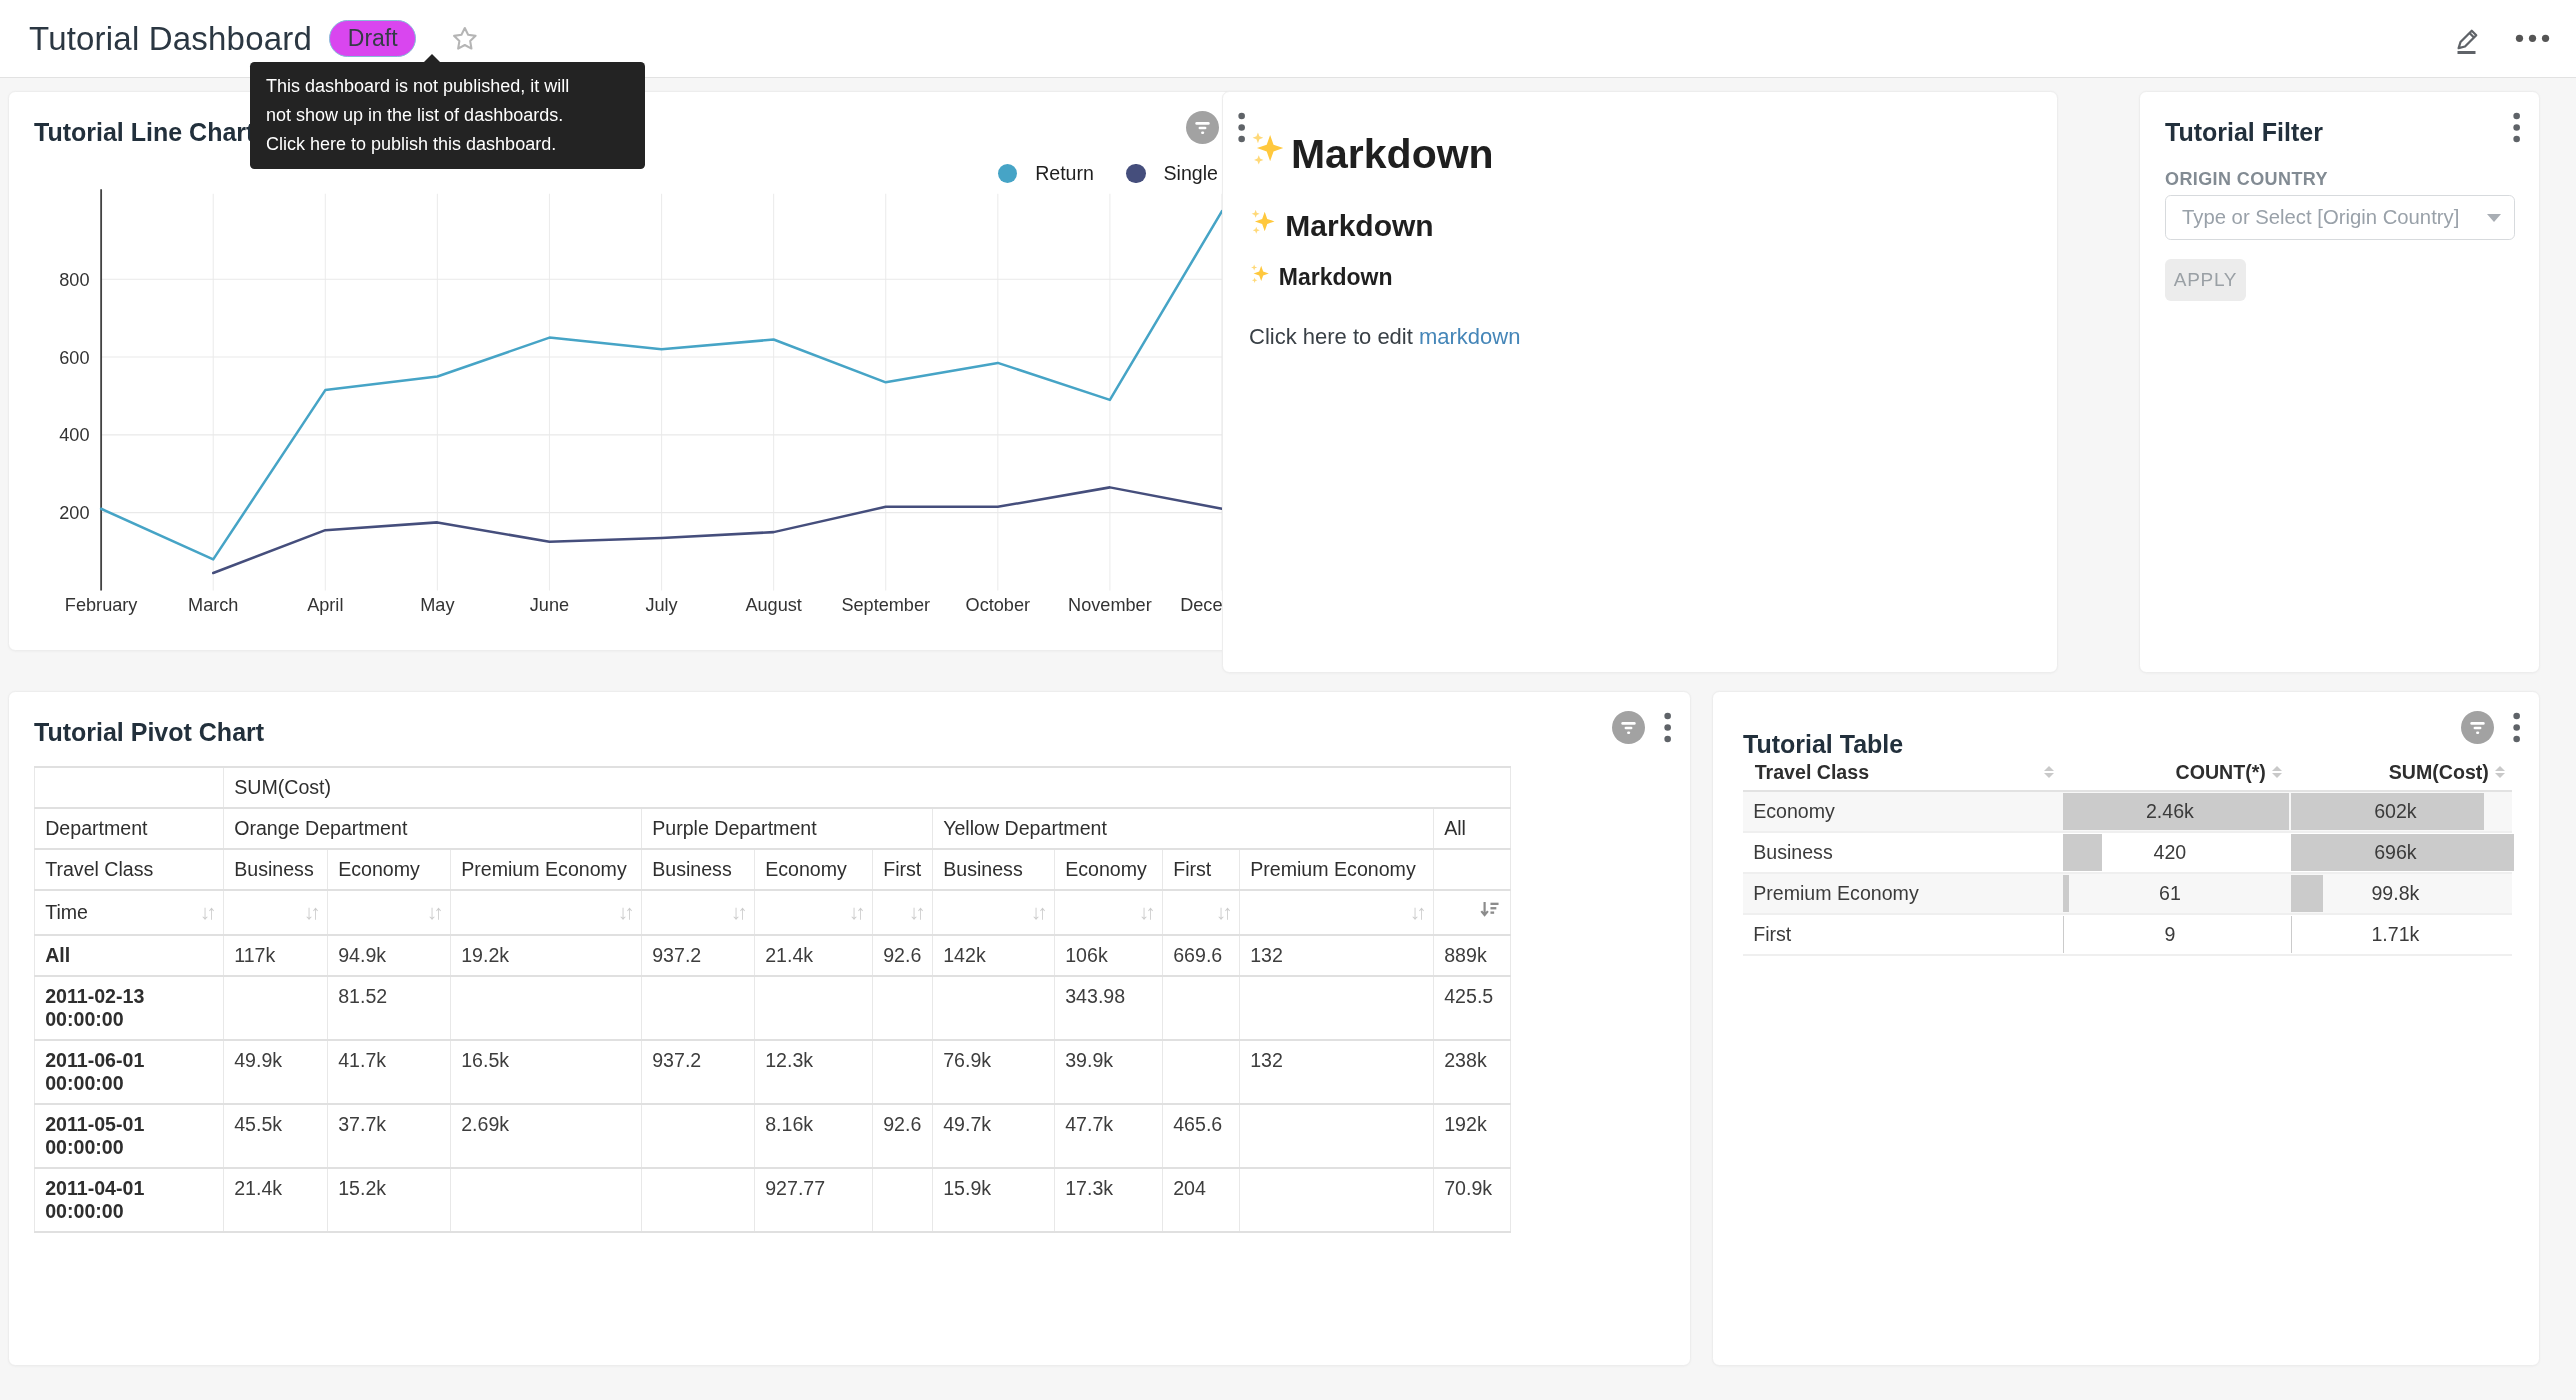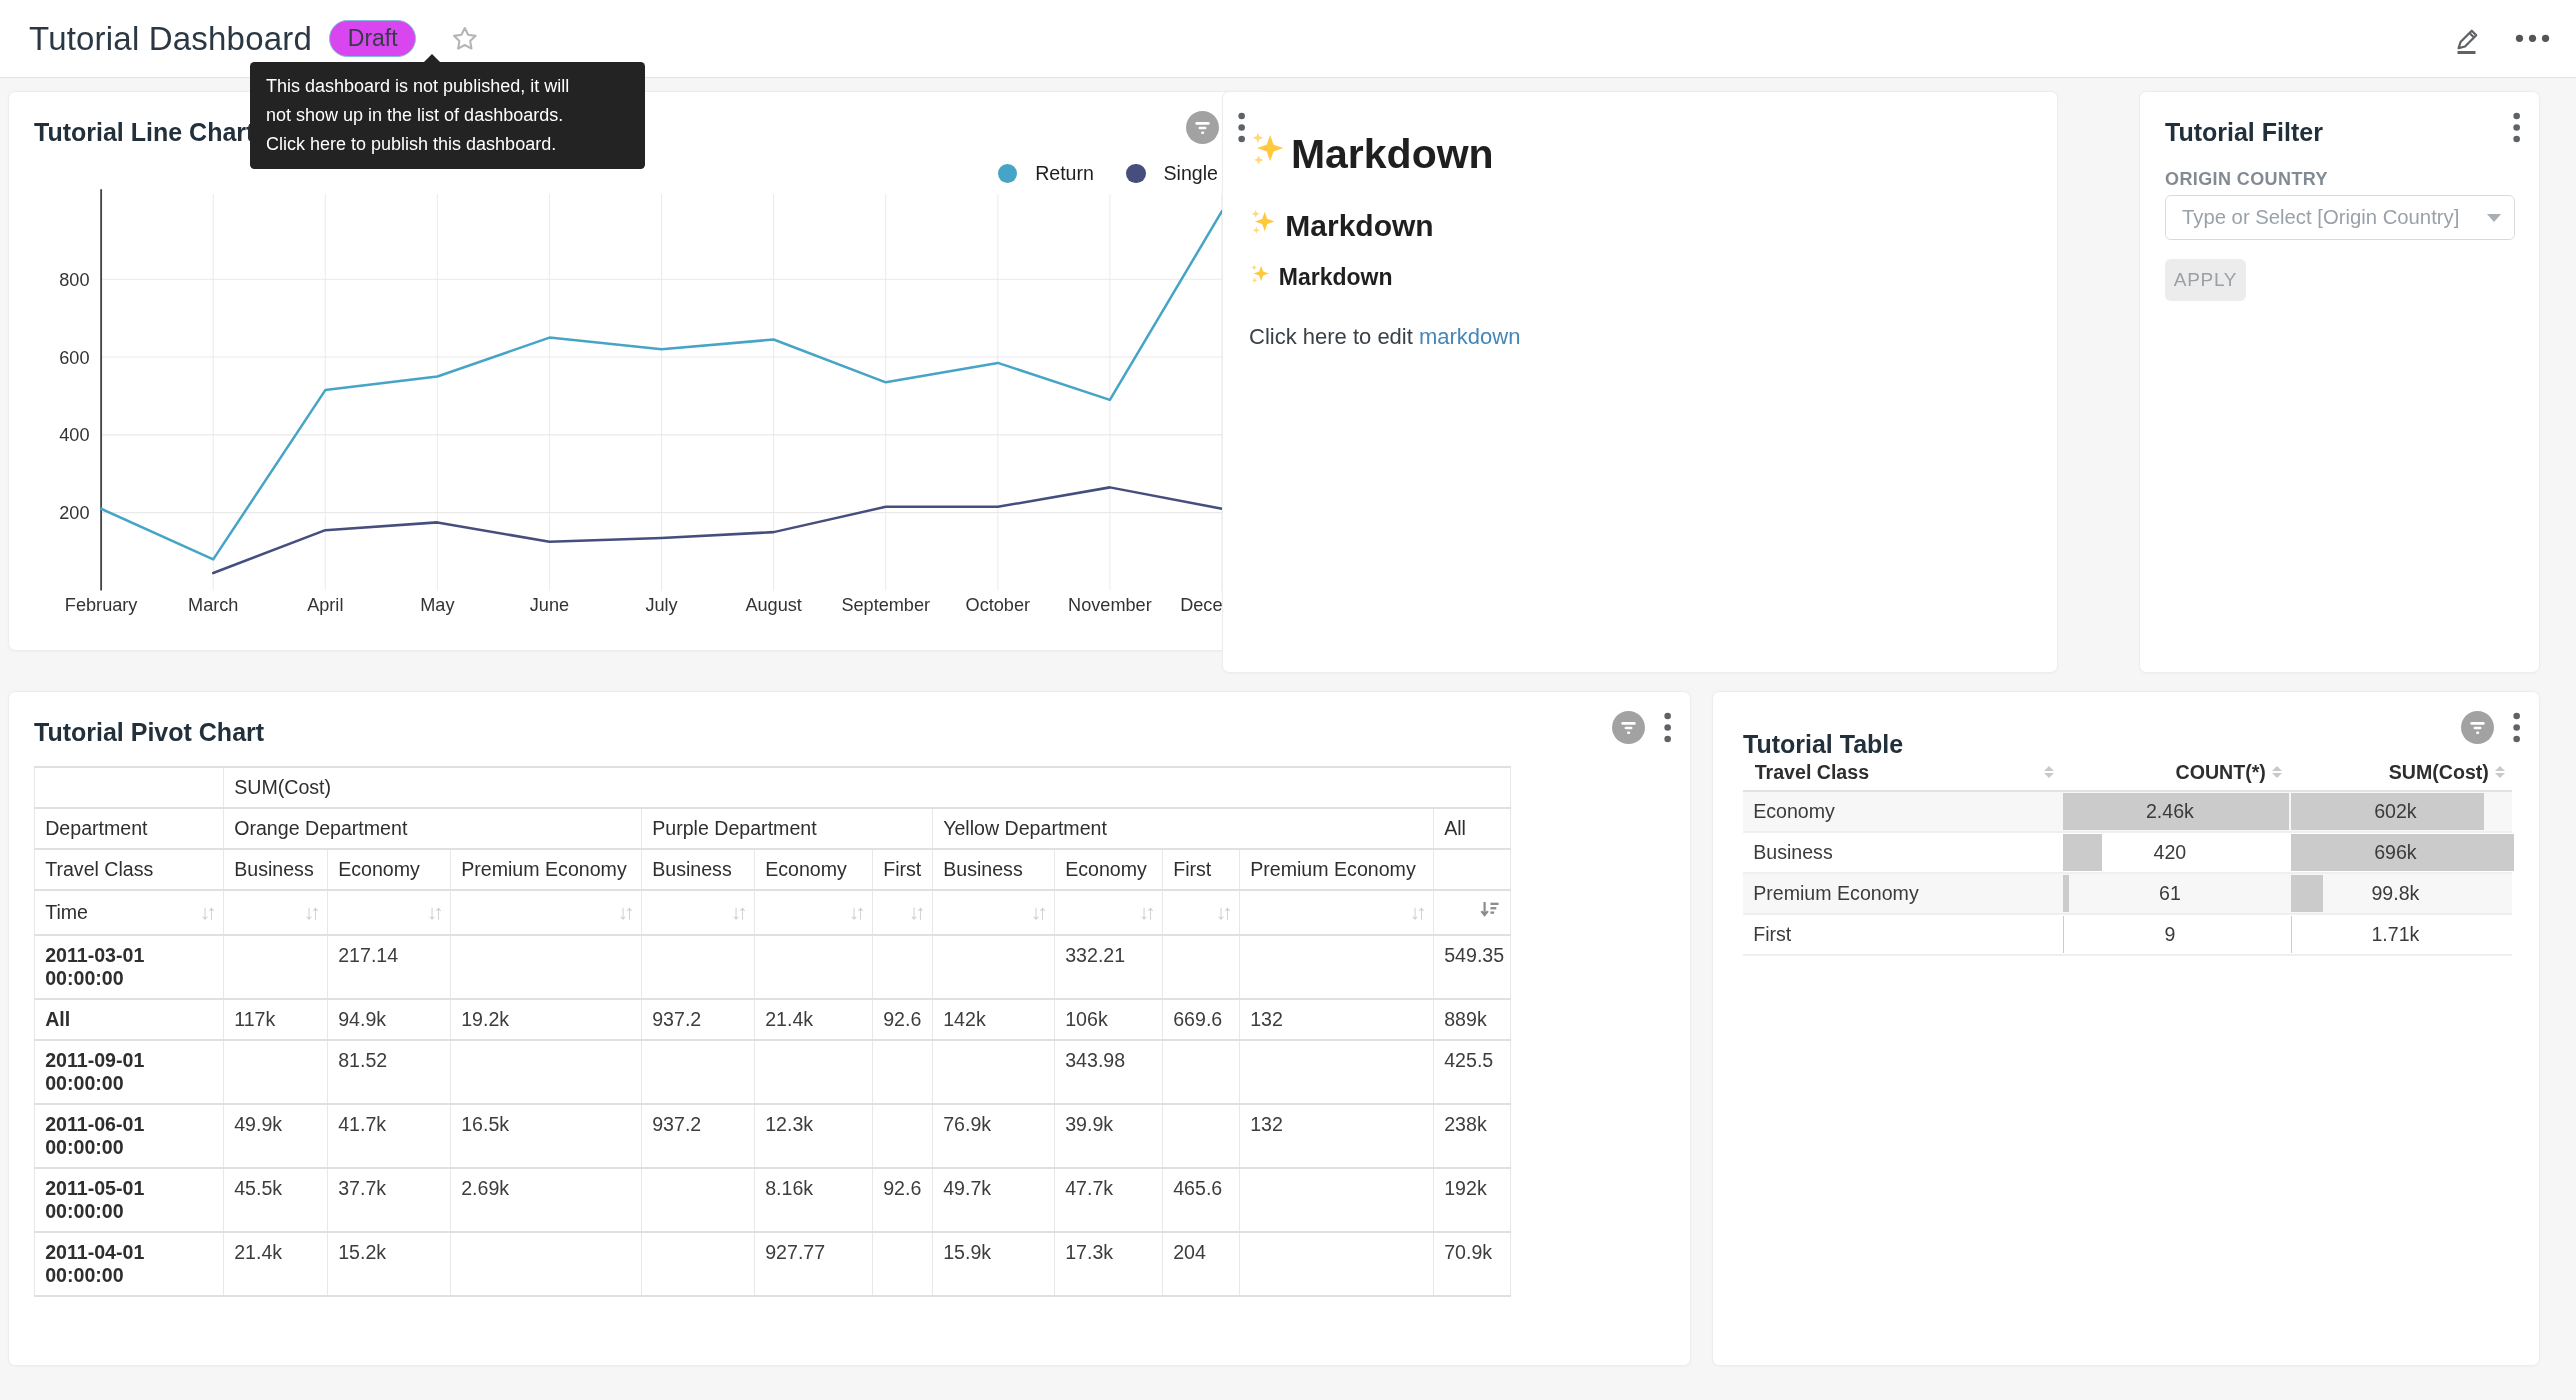--- a/index.html
+++ b/index.html
@@ -321,50 +321,36 @@
             <td class="sortcell"><span class="sorticon">↓↑</span></td>
             <td class="sortcell"><svg width="22" height="22" viewBox="0 0 30 30">
                 <path d="M9 4 v17 M4.5 16.5 L9 22 L13.5 16.5" stroke="#8c8c8c" stroke-width="3" fill="none"></path>
                 <rect x="17" y="5" width="11" height="3.2" fill="#8c8c8c"></rect>
                 <rect x="17" y="11" width="8" height="3.2" fill="#8c8c8c"></rect>
                 <rect x="17" y="17" width="5" height="3.2" fill="#8c8c8c"></rect>
               </svg></td>
           </tr>
         </thead>
         <tbody>
-          <tr class="prow-tall">
-            <th class="rowlabel">2011-03-01 00:00:00</th>
-            <td></td>
-            <td>217.14</td>
-            <td></td>
-            <td></td>
-            <td></td>
-            <td></td>
-            <td></td>
-            <td>332.21</td>
-            <td></td>
-            <td></td>
-            <td>549.35</td>
-          </tr>
           <tr class="prow-short">
             <th class="rowlabel">All</th>
             <td>117k</td>
             <td>94.9k</td>
             <td>19.2k</td>
             <td>937.2</td>
             <td>21.4k</td>
             <td>92.6</td>
             <td>142k</td>
             <td>106k</td>
             <td>669.6</td>
             <td>132</td>
             <td>889k</td>
           </tr>
           <tr class="prow-tall">
-            <th class="rowlabel">2011-09-01 00:00:00</th>
+            <th class="rowlabel">2011-02-13 00:00:00</th>
             <td></td>
             <td>81.52</td>
             <td></td>
             <td></td>
             <td></td>
             <td></td>
             <td></td>
             <td>343.98</td>
             <td></td>
             <td></td>

